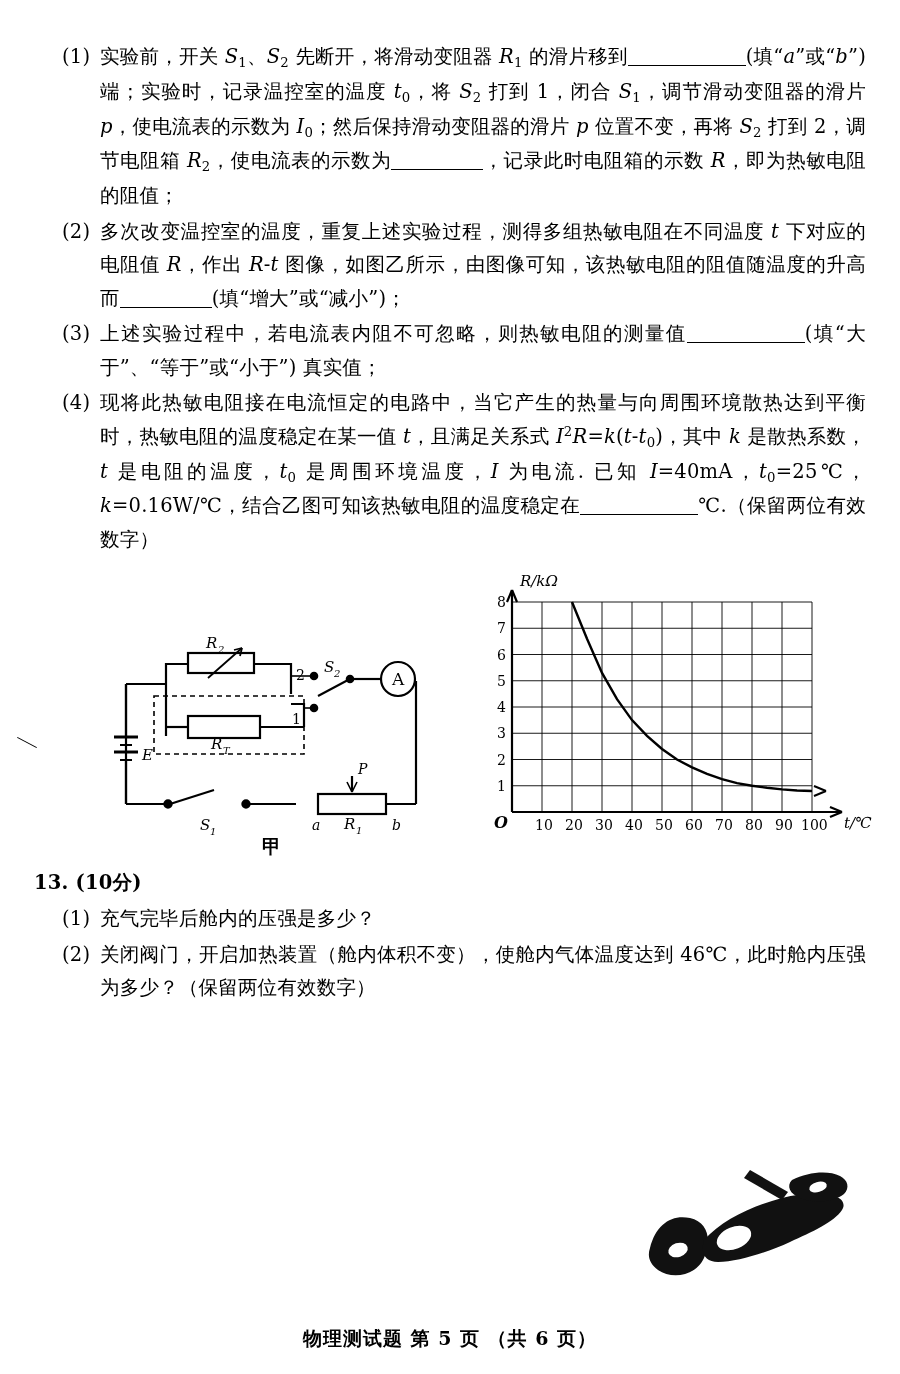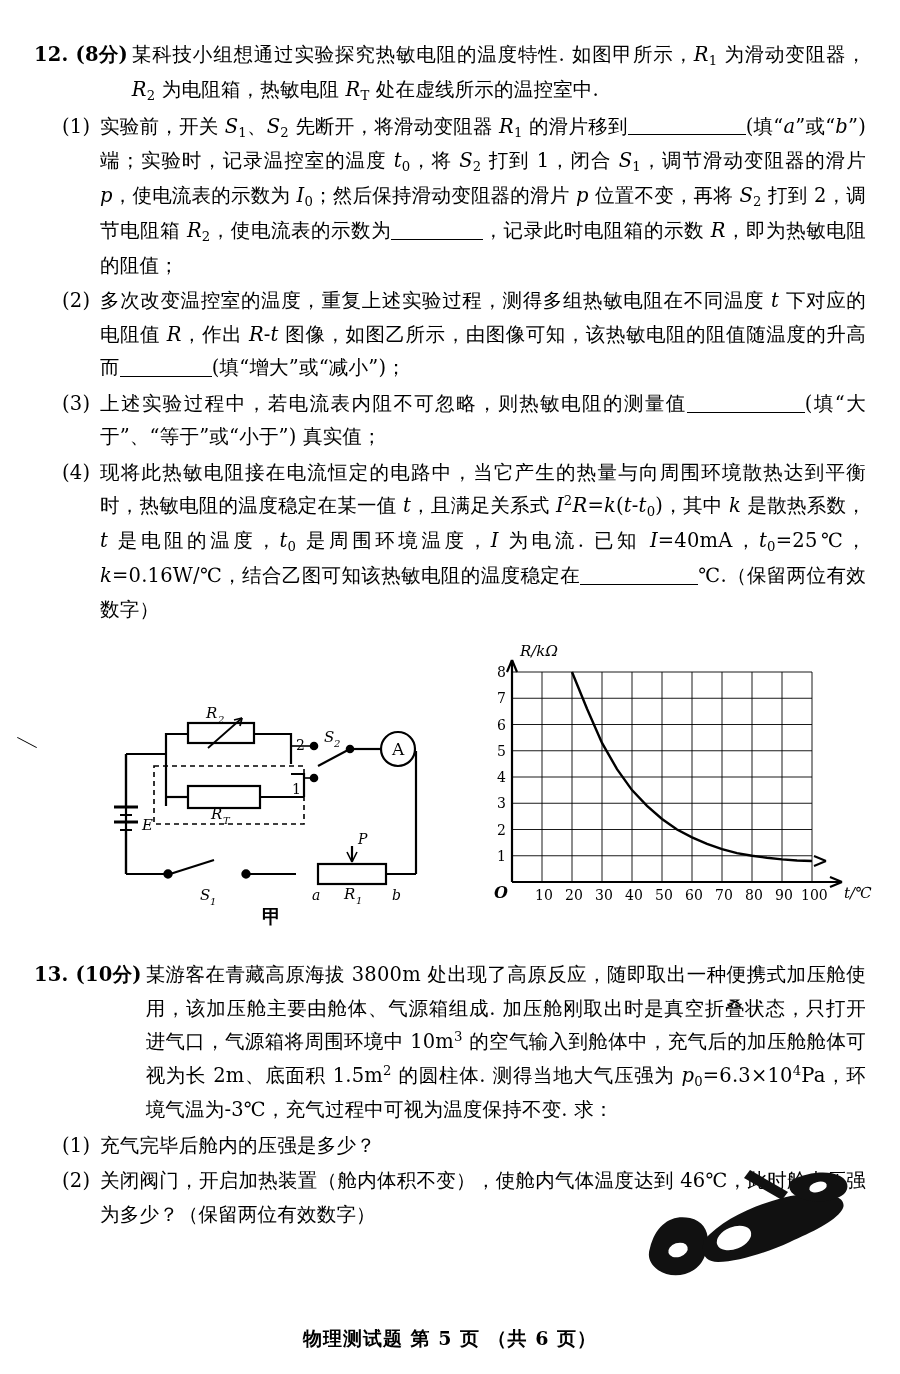--- a/index.html
+++ b/index.html
@@ -75,21 +75,21 @@
     position:absolute;
     left:418px;top:0px;
     width:420px;height:275px;
   }
   .fig-label{
     position:absolute;
     left:228px;top:272px;
     font-size:19px;
     font-weight:bold;
   }
-  .q13{margin-top:26px;}
+  .q13{margin-top:4px;}
   .footer{
     position:absolute;
     left:0;right:0;
     bottom:22px;
     text-align:center;
     font-size:19px;
     font-weight:bold;
     letter-spacing:1px;
   }
   .blob{
@@ -101,26 +101,20 @@
 </style>
 </head>
 <body>
 
 <div class="page">
   <div class="stray1"></div>
 
   <div class="content">
 
     <div class="q">
-      <div class="q-head">
-        <span class="q-num"><span>12.</span>&nbsp;<span>(8分)</span></span>
-        <span class="q-body">
-          <span>某科技小组想通过实验探究热敏电阻的温度特性. 如图甲所示，</span><i>R</i><sub>1</sub><span> 为滑动变阻器，</span><i>R</i><sub>2</sub><span> 为电阻箱，热敏电阻 </span><i>R</i><sub>T</sub><span> 处在虚线所示的温控室中.</span>
-        </span>
-      </div>
 
       <div class="sub">
         <span class="sub-num">(1)</span>
         <span class="sub-text">
           实验前，开关 <i>S</i><sub>1</sub>、<i>S</i><sub>2</sub> 先断开，将滑动变阻器 <i>R</i><sub>1</sub> 的滑片移到<span class="blank b-lg"></span>(填“<i>a</i>”或“<i>b</i>”) 端；实验时，记录温控室的温度 <i>t</i><sub>0</sub>，将 <i>S</i><sub>2</sub> 打到 1，闭合 <i>S</i><sub>1</sub>，调节滑动变阻器的滑片 <i>p</i>，使电流表的示数为 <i>I</i><sub>0</sub>；然后保持滑动变阻器的滑片 <i>p</i> 位置不变，再将 <i>S</i><sub>2</sub> 打到 2，调节电阻箱 <i>R</i><sub>2</sub>，使电流表的示数为<span class="blank b-md"></span>，记录此时电阻箱的示数 <i>R</i>，即为热敏电阻的阻值；
         </span>
       </div>
 
       <div class="sub">
         <span class="sub-num">(2)</span>
@@ -258,23 +252,20 @@
           </g>
         <text x="68" y="24" font-size="15" font-style="italic">R/kΩ</text>
         <text x="392" y="266" font-size="15" font-style="italic">t/℃</text>
         <text x="42" y="266" font-size="16" font-style="italic" font-weight="bold">O</text>
       </svg>
     </div>
 
     <div class="q q13">
       <div class="q-head">
         <span class="q-num"><span>13.</span>&nbsp;<span>(10分)</span></span>
-        <span class="q-body">
-          某游客在青藏高原海拔 3800m 处出现了高原反应，随即取出一种便携式加压舱使用，该加压舱主要由舱体、气源箱组成. 加压舱刚取出时是真空折叠状态，只打开进气口，气源箱将周围环境中 10m<sup>3</sup> 的空气输入到舱体中，充气后的加压舱舱体可视为长 2m、底面积 1.5m<sup>2</sup> 的圆柱体. 测得当地大气压强为 <i>p</i><sub>0</sub>=6.3×10<sup>4</sup>Pa，环境气温为-3℃，充气过程中可视为温度保持不变. 求：
-        </span>
       </div>
       <div class="sub">
         <span class="sub-num">(1)</span>
         <span class="sub-text">充气完毕后舱内的压强是多少？</span>
       </div>
       <div class="sub">
         <span class="sub-num">(2)</span>
         <span class="sub-text">关闭阀门，开启加热装置（舱内体积不变），使舱内气体温度达到 46℃，此时舱内压强为多少？（保留两位有效数字）</span>
       </div>
     </div>

